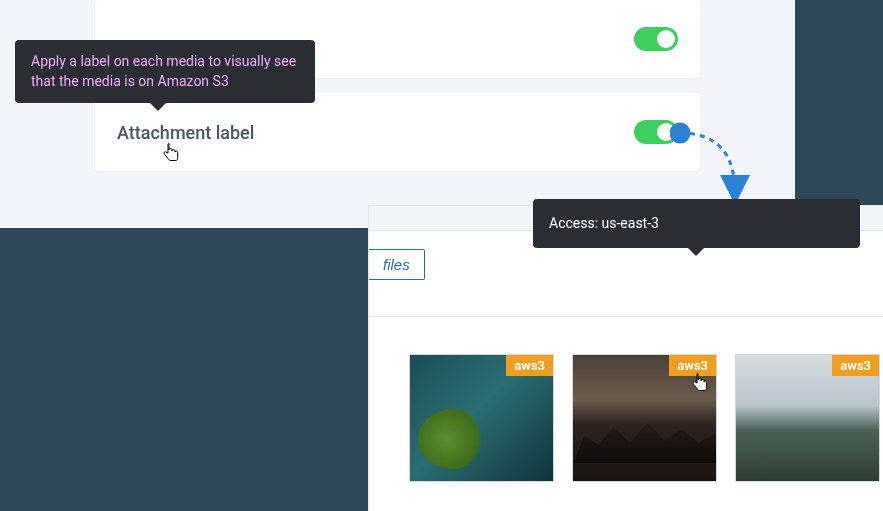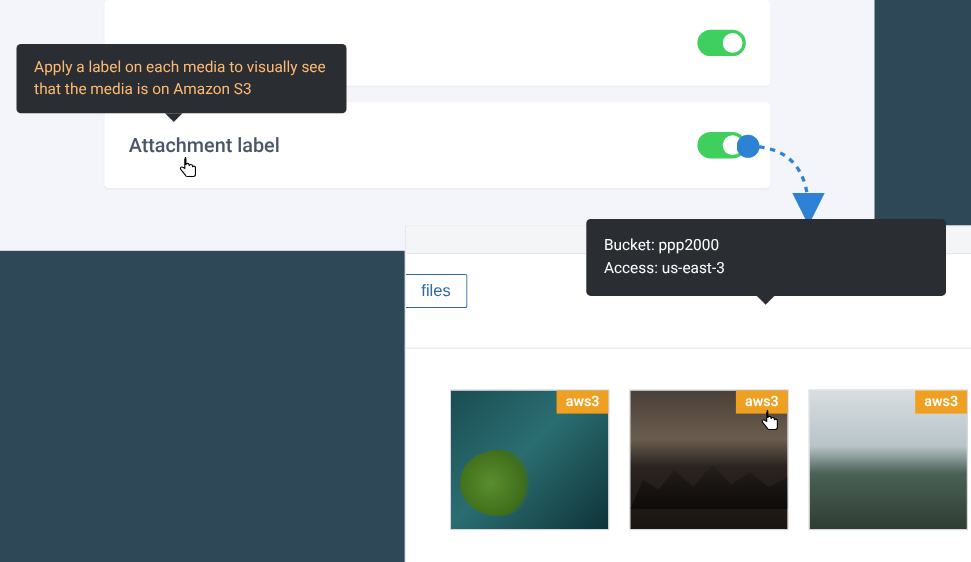--- a/index.html
+++ b/index.html
@@ -48,21 +48,21 @@
     position: absolute;
     right: 3px; top: 3px;
     width: 18px; height: 18px;
     background: #fff;
     border-radius: 50%;
   }
   .tooltip1 {
     position: absolute;
     left: 15px; top: 40px;
     background: #2a2e33;
-    color: #fdba74;
+    color: #f0abfc;
     font-size: 14px;
     padding: 12px 16px;
     border-radius: 4px;
     width: 300px;
     line-height: 1.4;
     z-index: 20;
   }
   .tooltip1::after {
     content: "";
     position: absolute;
@@ -106,20 +106,21 @@
     left: 0; top: 43px;
     border: 1px solid #2e6aa8;
     color: #2e6aa8;
     background: #fff;
     padding: 6px 14px;
     font-size: 15px;
     border-radius: 2px;
     border-left: none;
     border-top-left-radius: 0;
     border-bottom-left-radius: 0;
+    font-style: italic;
   }
   .divider-line {
     position: absolute;
     left: 0; top: 110px;
     width: 100%;
     height: 1px;
     background: #e6e8ec;
   }
   .gallery {
     position: absolute;
@@ -224,24 +225,20 @@
       <div class="aws-badge">aws3</div>
     </div>
     <div class="thumb t3">
       <div class="aws-badge">aws3</div>
     </div>
   </div>
 </div>
 
 <div class="tooltip2">
   <span class="row">
-    <span>Bucket: </span>
-    <span>ppp2000</span>
-  </span>
-  <span class="row">
     <span>Access: </span>
     <span>us-east-3</span>
   </span>
 </div>
 
 <svg class="cursor2" width="20" height="24" viewBox="0 0 20 24">
   <path d="M7 2v9l-2-1c-1-0.5-2 0-2 1 0 0.5 0.3 1 0.7 1.5l4 5c0.5 0.7 1.3 1 2 1h5c1 0 2-1 2-2v-6c0-1-0.7-1.5-1.5-1.5S14 9.5 14 10v-1c0-1-0.7-1.5-1.5-1.5S11 8 11 9V8c0-1-0.7-1.5-1.5-1.5S8 7 8 8V2c0-0.6-0.4-1-1-1h0" fill="#fff" stroke="#000" stroke-width="1"></path>
 </svg>
 
 </body></html>

